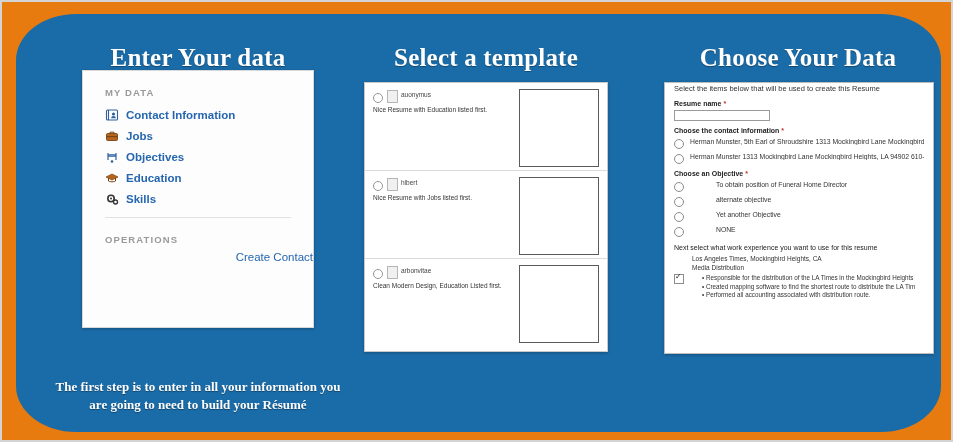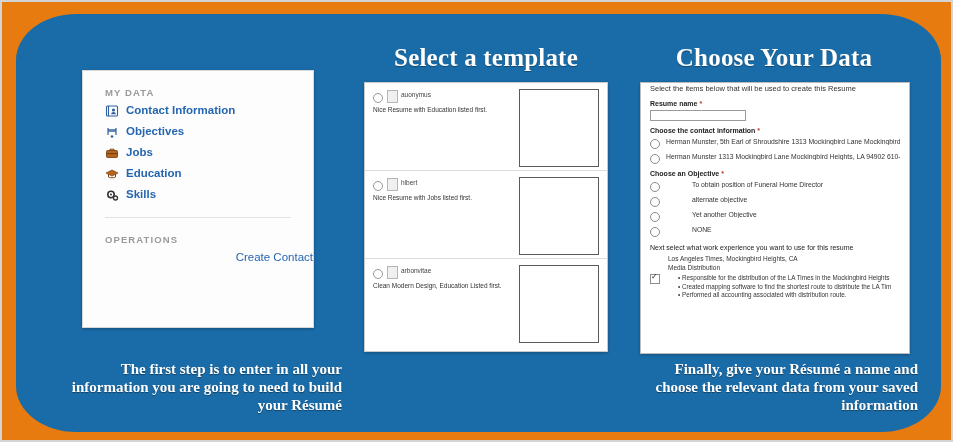--- a/index.html
+++ b/index.html
@@ -38,42 +38,42 @@
     height: 398px;
   }
   .col {
     position: absolute;
     top: 20px;
     width: 288px;
     height: 372px;
   }
   .col-1 { left: 8px; }
   .col-2 { left: 296px; }
-  .col-3 { left: 584px; }
+  .col-3 { left: 608px; }
 
   .col-title {
     text-align: center;
     color: #ffffff;
     font-family: "Liberation Serif", serif;
     font-weight: bold;
     font-size: 25px;
     letter-spacing: 0.2px;
     margin: 0 0 10px 0;
     text-shadow: 0 1px 1px rgba(0,0,0,0.35);
   }
   .caption {
     position: absolute;
     left: 0;
     bottom: 2px;
     width: 288px;
-    text-align: right;
+    text-align: center;
     color: #ffffff;
     font-family: "Liberation Serif", serif;
     font-weight: bold;
-    font-size: 15px;
+    font-size: 13px;
     line-height: 18px;
     text-shadow: 0 1px 1px rgba(0,0,0,0.4);
   }
 
   
   .shot1 {
     position: absolute;
     left: 28px;
     top: 26px;
     width: 232px;
@@ -86,21 +86,21 @@
   }
   .sec-head {
     color: #9a9a9a;
     font-size: 9.5px;
     letter-spacing: 1.1px;
     font-weight: bold;
     margin: 16px 0 6px 22px;
   }
   .menu-row {
     display: flex;
-    align-items: flex-start;
+    align-items: center;
     height: 21px;
     margin-left: 22px;
     gap: 7px;
   }
   .menu-row .label {
     color: #2566b0;
     font-size: 11.5px;
     font-weight: bold;
   }
   .mini-ico {
@@ -288,56 +288,57 @@
   .row-flex { display: flex; gap: 6px; align-items: flex-start; }
 </style>
 </head>
 <body>
 
 <div class="frame">
   <div class="panel">
     <div class="inner-white">
 
       <div class="col col-1">
+        <div class="col-title">Enter Your data</div>
 
         <div class="shot1">
           <div class="sec-head">MY DATA</div>
 
           <div class="menu-row">
             <span class="mini-ico">
               <svg width="14" height="14" viewBox="0 0 14 14">
                   <rect x="1.5" y="2" width="11" height="10" rx="1" fill="#fff" stroke="#2f5fa0" stroke-width="1.1"></rect>
                   <path d="M3.5 2 v10" stroke="#2f5fa0" stroke-width="1.1"></path>
                   <circle cx="8.5" cy="6" r="1.6" fill="#2f5fa0"></circle>
                   <path d="M6.2 10.2c0-1.4 1-2.2 2.3-2.2s2.3.8 2.3 2.2z" fill="#2f5fa0"></path>
                 </svg>
             </span>
             <span class="label">Contact Information</span>
           </div>
 
           <div class="menu-row">
             <span class="mini-ico">
               <svg width="14" height="14" viewBox="0 0 14 14">
+                  <rect x="1.5" y="4.5" width="11" height="7" rx="1" fill="#b5651d" stroke="#7a4312" stroke-width="0.9"></rect>
+                  <path d="M5 4.5V3.2h4v1.3" fill="none" stroke="#7a4312" stroke-width="1"></path>
+                  <rect x="1.5" y="7" width="11" height="1.2" fill="#7a4312"></rect>
+                </svg>
+            </span>
+            <span class="label">Jobs</span>
+          </div>
+
+          <div class="menu-row">
+            <span class="mini-ico">
+              <svg width="14" height="14" viewBox="0 0 14 14">
                   <path d="M3 3 v7 M11 3 v7" stroke="#2f5fa0" stroke-width="1.2"></path>
                   <path d="M3 4 h8 v3 h-8z" fill="#2f5fa0" opacity="0.75"></path>
                   <circle cx="7" cy="11.5" r="1.3" fill="#2f5fa0"></circle>
                 </svg>
             </span>
             <span class="label">Objectives</span>
-          </div>
-
-          <div class="menu-row">
-            <span class="mini-ico">
-              <svg width="14" height="14" viewBox="0 0 14 14">
-                  <rect x="1.5" y="4.5" width="11" height="7" rx="1" fill="#b5651d" stroke="#7a4312" stroke-width="0.9"></rect>
-                  <path d="M5 4.5V3.2h4v1.3" fill="none" stroke="#7a4312" stroke-width="1"></path>
-                  <rect x="1.5" y="7" width="11" height="1.2" fill="#7a4312"></rect>
-                </svg>
-            </span>
-            <span class="label">Jobs</span>
           </div>
 
           <div class="menu-row">
             <span class="mini-ico">
               <svg width="14" height="14" viewBox="0 0 14 14">
                   <path d="M7 3 L13 6 L7 9 L1 6 Z" fill="#b5651d" stroke="#7a4312" stroke-width="0.7"></path>
                   <path d="M3.5 7 v3 c0 1 7 1 7 0 V7" fill="none" stroke="#7a4312" stroke-width="1"></path>
                 </svg>
             </span>
             <span class="label">Education</span>
@@ -475,18 +476,17 @@
           <div class="row-flex">
             <span class="f-check on"></span>
             <span class="f-bullets">
               <div>• Responsible for the distribution of the LA Times in the Mockingbird Heights</div>
               <div>• Created mapping software to find the shortest route to distribute the LA Tim</div>
               <div>• Performed all accounting associated with distribution route.</div>
             </span>
           </div>
         </div>
 
-        <div class="caption">Finally, give your Résumé a name and choose the relevant data from your saved information</div>
       </div>
 
     </div>
   </div>
 </div>
 
 </body></html>

